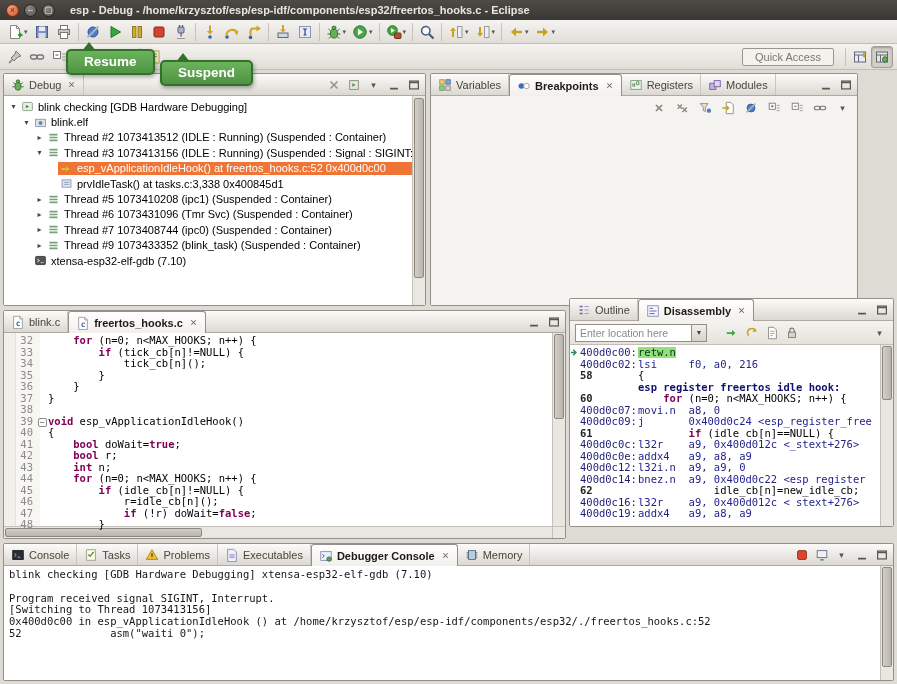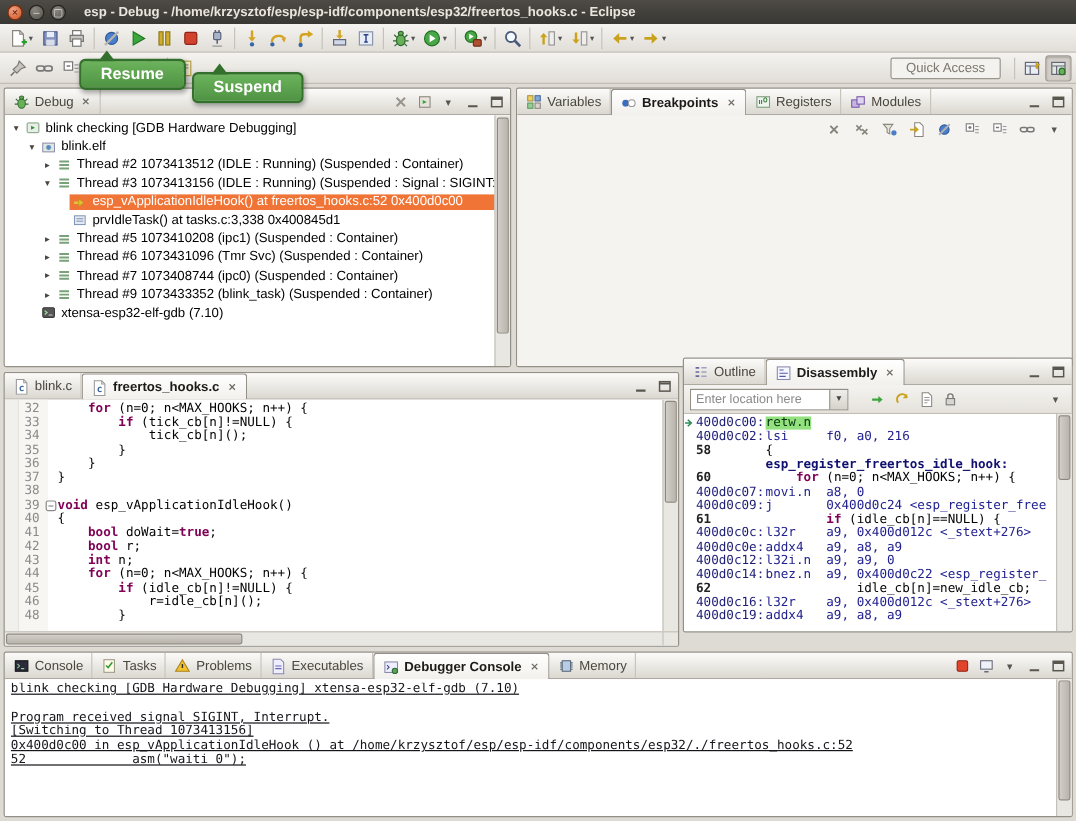--- a/index.html
+++ b/index.html
@@ -28,21 +28,21 @@
   
   .callout { position:absolute; top:49px; z-index:100; background:linear-gradient(#6cb35c,#4f9343); border:2px solid #33702c; color:#fff; font-weight:bold; font-size:13.5px; line-height:22px; padding:0 16px; border-radius:5px; box-shadow:1px 2px 4px rgba(0,0,0,.35); }
   .callout::before { content:""; position:absolute; top:-9px; left:14px; border:7px solid transparent; border-bottom:9px solid #33702c; border-top:0; }
   .callout.resume { left:66px; }
   .callout.suspend { left:160px;margin-top:11px; }
 
   
   .workbench { position:relative; flex:1; background:#dedbd5; }
   .panel { position:absolute; background:#fff; border:1px solid #948f87; border-radius:2px; overflow:hidden; display:flex; flex-direction:column; }
   #panel-debug   { left:3px;   top:3px;   width:423px;  height:233px; }
-  #panel-break   { left:430px; top:3px;   width:464px;  height:233px;text-align:center; }
+  #panel-break   { left:430px; top:3px;   width:428px;  height:233px;text-align:center; }
   #panel-editor  { left:3px;   top:240px; width:563px;  height:229px; }
   #panel-disasm  { left:569px; top:228px; width:325px;  height:229px; }
   #panel-console { left:3px;   top:473px; width:891px;  height:138px; }
 
   .tabbar { height:22px; background:linear-gradient(#fcfbf9,#dbd8d1); border-bottom:1px solid #aeaaa2; display:flex; flex:none; }
   .tabs { display:flex; align-items:stretch; }
   .tab { display:flex; align-items:center; gap:4px; padding:0 7px; color:#4a463e; border-right:1px solid #c9c5bd; white-space:nowrap; }
   .tab.sel { background:linear-gradient(#ffffff,#f2f0ec); font-weight:bold; color:#1d1b17; border:1px solid #948f87; border-bottom:0; border-radius:3px 3px 0 0; margin-bottom:-1px; }
   .tclose { display:inline-flex; margin-left:2px; }
   .viewbar { margin-left:auto; display:flex; align-items:center; gap:3px; padding-right:3px; }
@@ -91,21 +91,21 @@
   .dline { height:11.5px; display:flex; white-space:pre; overflow:hidden; }
   .dmark { width:10px; flex:none; display:inline-flex; align-items:center; }
   .daddr { width:58px; flex:none; color:#1d1d75; }
   .dnum { font-weight:bold; color:#222; }
   .dtext { color:#22228f; }
   .dline.source .dtext { color:#000; }
   .dline.label .dtext { font-weight:bold; color:#101070; }
   .curchip { background:#92e07e; color:#06350d; }
 
   
-  .con-body { font:10.5px/11.8px "DejaVu Sans Mono",monospace; padding:3px 0 0 5px; color:#15151a;text-decoration:underline; }
+  .con-body { font:10.5px/11.8px "DejaVu Sans Mono",monospace; padding:3px 0 0 5px; color:#15151a; }
   .cline { height:11.8px; white-space:pre; overflow:hidden; }
 </style>
 </head>
 <body>
 
 <div class="window">
 
   <div class="titlebar">
     <div class="wb close">×</div>
     <div class="wb">–</div>
@@ -765,20 +765,21 @@
             <div class="eline"><span class="enum">37</span><span class="efold"></span><span class="ecode">}</span></div>
             <div class="eline"><span class="enum">38</span><span class="efold"></span><span class="ecode"></span></div>
             <div class="eline"><span class="enum">39</span><span class="efold"><span class="foldbox">−</span></span><span class="ecode"><span class="kw">void</span> esp_vApplicationIdleHook()</span></div>
             <div class="eline"><span class="enum">40</span><span class="efold"></span><span class="ecode">{</span></div>
             <div class="eline"><span class="enum">41</span><span class="efold"></span><span class="ecode">    <span class="kw">bool</span> doWait=<span class="kw">true</span>;</span></div>
             <div class="eline"><span class="enum">42</span><span class="efold"></span><span class="ecode">    <span class="kw">bool</span> r;</span></div>
             <div class="eline"><span class="enum">43</span><span class="efold"></span><span class="ecode">    <span class="kw">int</span> n;</span></div>
             <div class="eline"><span class="enum">44</span><span class="efold"></span><span class="ecode">    <span class="kw">for</span> (n=0; n&lt;MAX_HOOKS; n++) {</span></div>
             <div class="eline"><span class="enum">45</span><span class="efold"></span><span class="ecode">        <span class="kw">if</span> (idle_cb[n]!=NULL) {</span></div>
             <div class="eline"><span class="enum">46</span><span class="efold"></span><span class="ecode">            r=idle_cb[n]();</span></div>
+            <div class="eline"><span class="enum">47</span><span class="efold"></span><span class="ecode">            <span class="kw">if</span> (!r) doWait=<span class="kw">false</span>;</span></div>
             <div class="eline"><span class="enum">48</span><span class="efold"></span><span class="ecode">        }</span></div>
           </div>
         <div class="vscroll" style="bottom:12px">
             <div class="vthumb" style="top:1px;height:44%"></div>
           </div>
         <div class="hscroll" style="right:13px">
             <div class="hthumb" style="left:1px;width:36%"></div>
           </div>
         <div style="position:absolute;right:0;bottom:0;width:13px;height:12px;background:#e9e7e2;border-top:1px solid #c5c1b9;border-left:1px solid #c5c1b9;"></div>
       </div>

